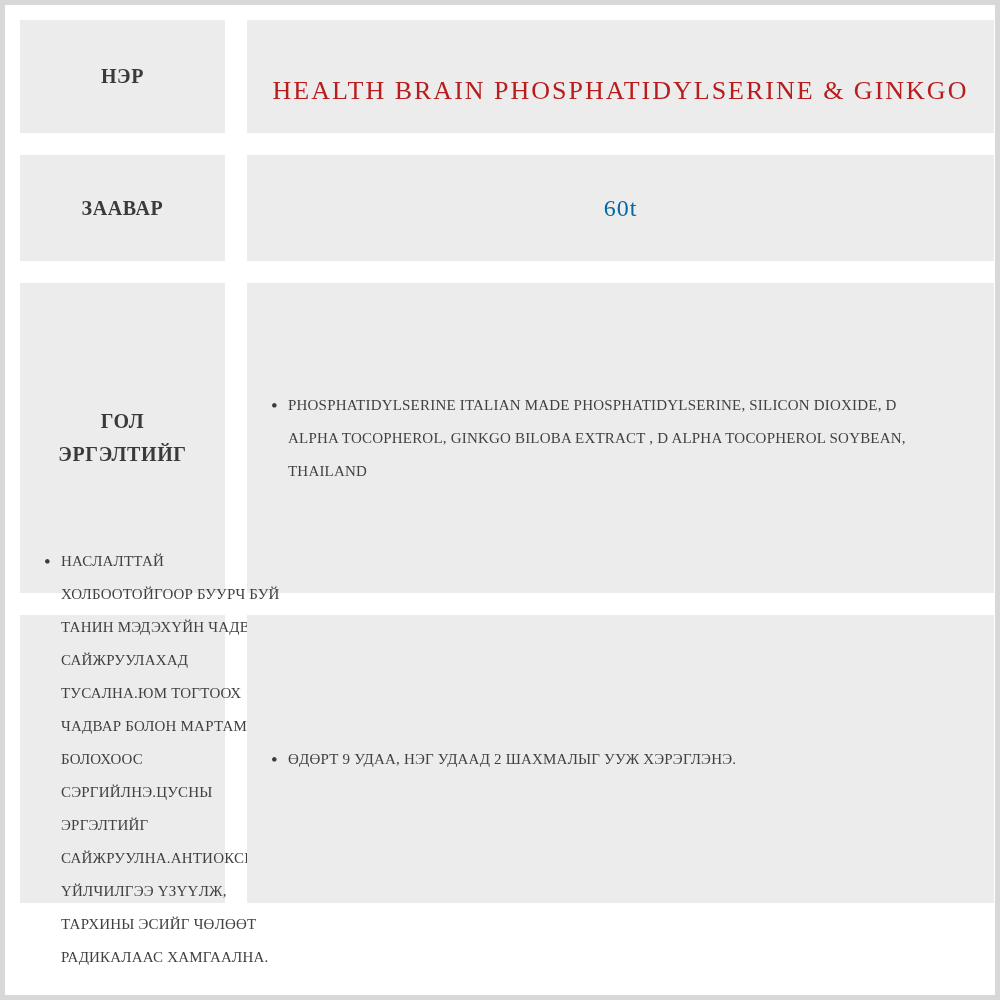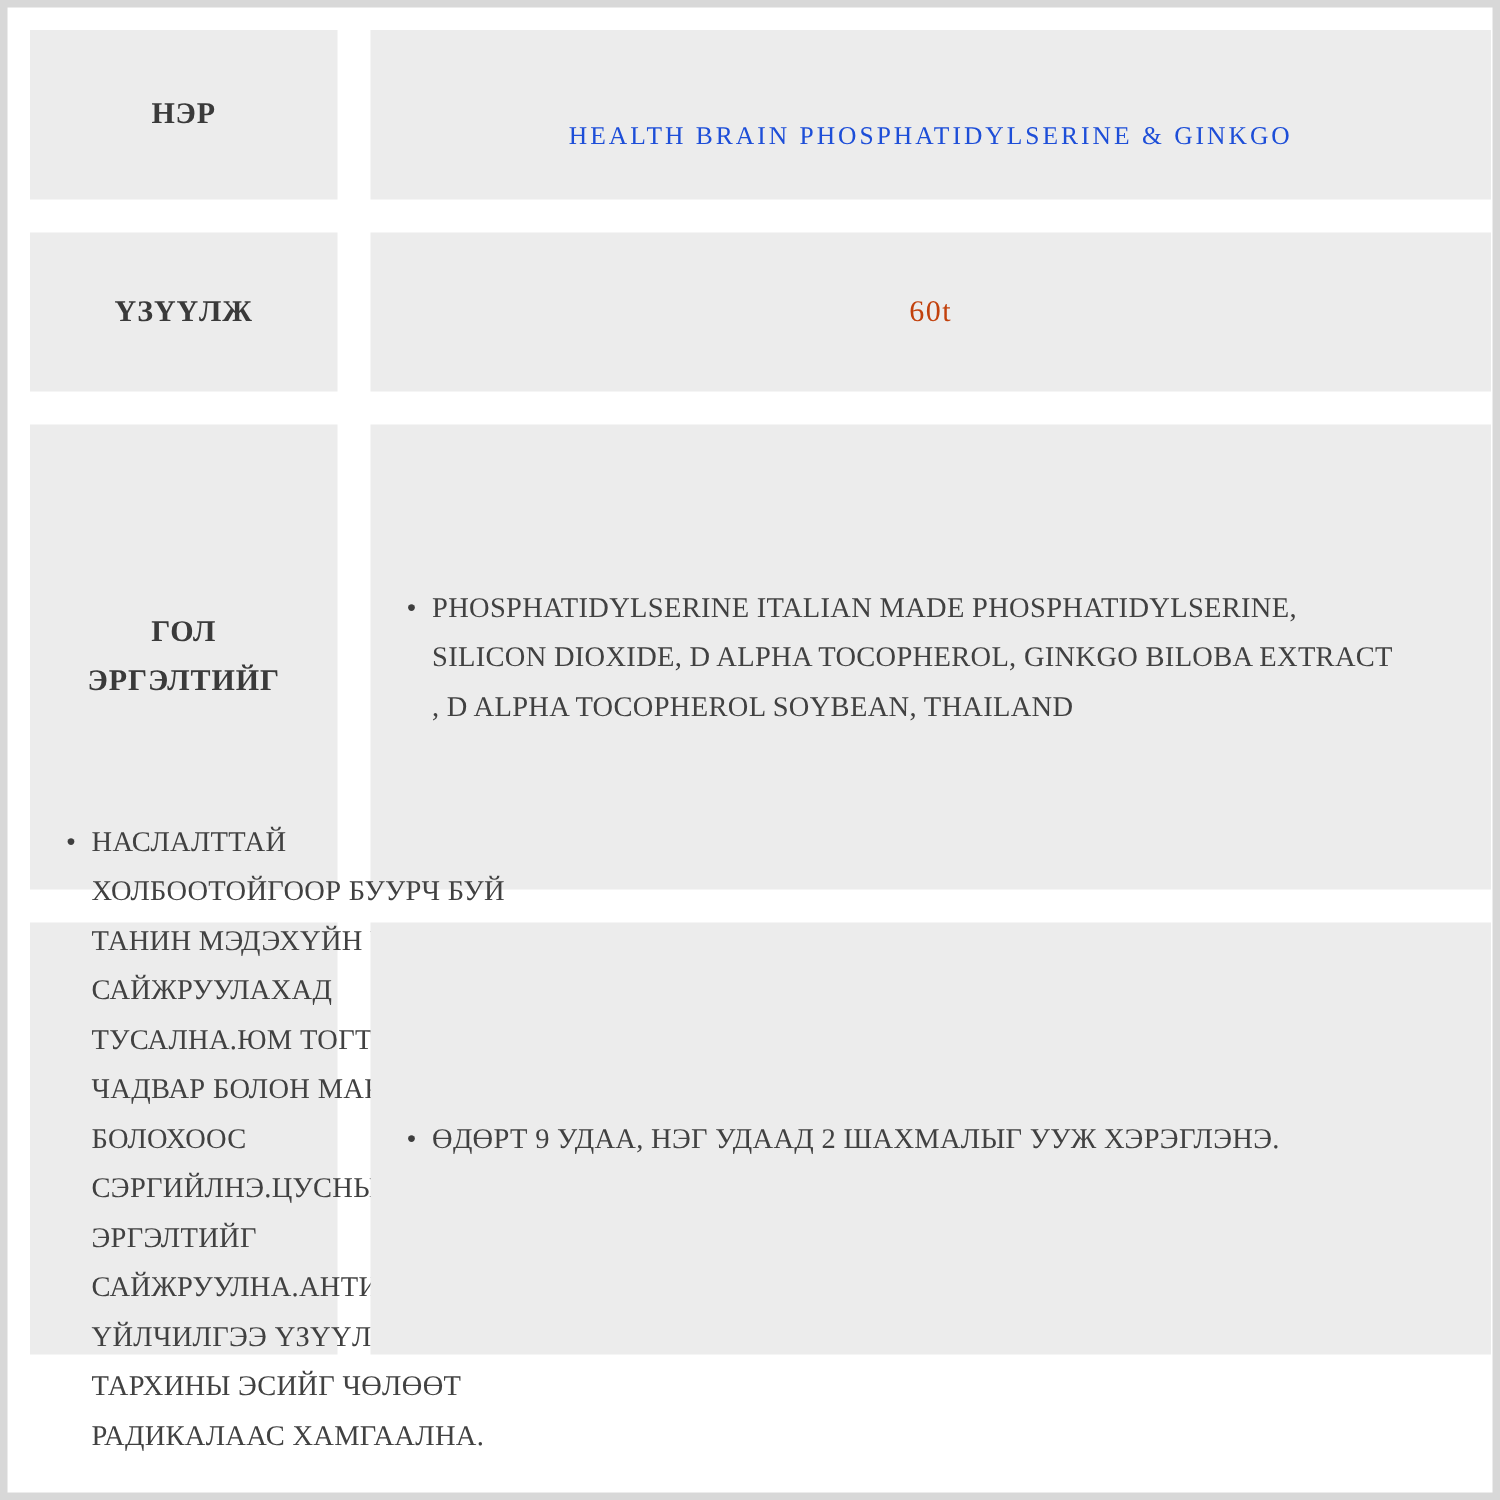--- a/index.html
+++ b/index.html
@@ -43,67 +43,67 @@
     font-size: 20px;
     line-height: 33px;
     letter-spacing: 0.6px;
     max-width: 160px;
     color: #3a3a3a;
   }
   .value-center {
     text-align: center;
   }
   .title-text {
-    font-size: 17px;
+    font-size: 26px;
     letter-spacing: 2px;
-    color: #1d4ed8;
+    color: #b91c1c;
     margin-top: 28px;
   }
   .amount-text {
-    font-size: 20px;
+    font-size: 24px;
     letter-spacing: 1px;
-    color: #c2410c;
+    color: #0369a1;
   }
   .bullet-cell {
     justify-content: flex-start;
     padding: 0 60px 0 24px;
   }
   .bullet-item {
     display: flex;
     align-items: flex-start;
   }
   .dot {
     font-size: 19px;
     line-height: 33px;
     width: 17px;
     flex: 0 0 17px;
     color: #3e3e3e;
   }
   .bullet-text {
-    font-size: 19px;
+    font-size: 15px;
     line-height: 33px;
     letter-spacing: 0.2px;
     color: #414141;
   }
 </style>
 </head>
 <body>
 
 <div class="canvas">
   <div class="spec-table">
 
     <div class="cell label-cell">
       <div class="label-text">НЭР</div>
     </div>
     <div class="cell value-center">
       <div class="title-text">HEALTH BRAIN PHOSPHATIDYLSERINE &amp; GINKGO</div>
     </div>
 
     <div class="cell label-cell">
-      <div class="label-text">ҮЗҮҮЛЖ</div>
+      <div class="label-text">ЗААВАР</div>
     </div>
     <div class="cell value-center">
       <div class="amount-text">60t</div>
     </div>
 
     <div class="cell label-cell">
       <div class="label-text">ГОЛ ЭРГЭЛТИЙГ</div>
     </div>
     <div class="cell bullet-cell">
       <div class="bullet-item">

